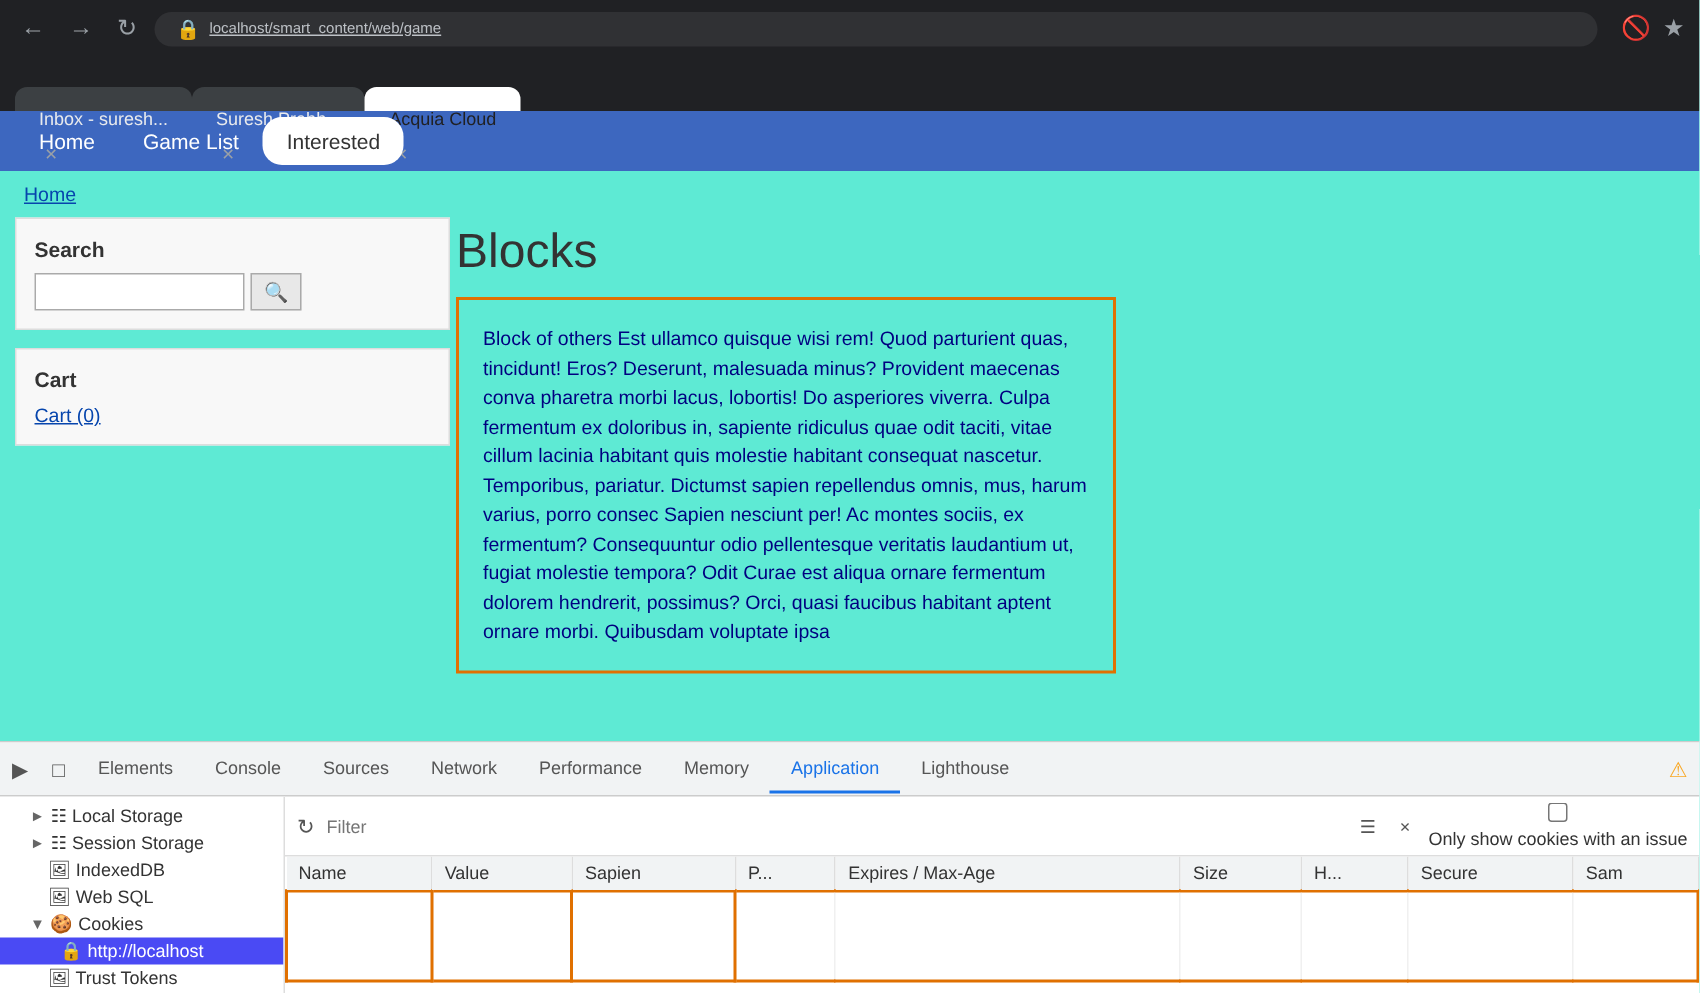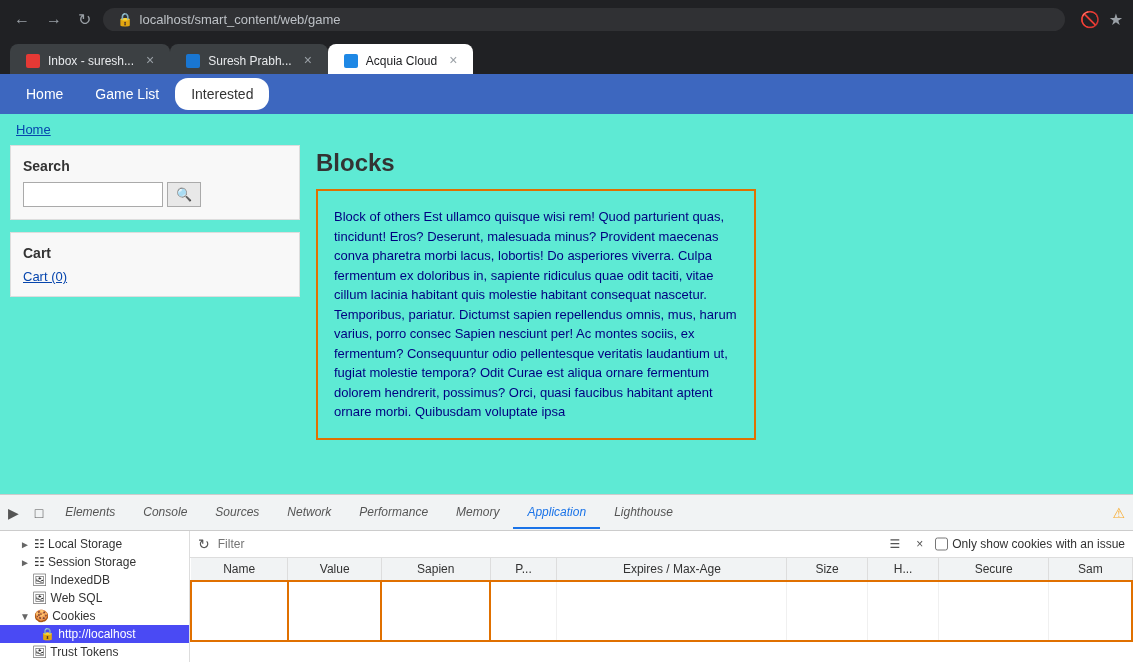--- a/index.html
+++ b/index.html
@@ -26,43 +26,44 @@
       flex: 1;
       background: #303134;
       border-radius: 20px;
       padding: 4px 14px;
       color: #e8eaed;
       font-size: 13px;
       display: flex;
       align-items: center;
       gap: 6px;
     }
-    .address-text { color: #bdc1c6; font-size: 13px; }
+    .address-text { color: #bdc1c6; font-size: 10px; text-decoration: underline; }
     .toolbar-icons { display: flex; gap: 8px; margin-left: 8px; }
     .toolbar-icon { color: #9aa0a6; font-size: 16px; cursor: pointer; }
 
     
     .browser-tabs {
       background: #202124;
       display: flex;
       align-items: flex-end;
       padding: 0 10px;
       height: 36px;
     }
     .browser-tab {
       background: #3c4043;
       border-radius: 8px 8px 0 0;
       padding: 6px 16px;
       color: #e8eaed;
       font-size: 12px;
       display: flex;
-      align-items: flex-end;
+      align-items: flex-start;
       gap: 8px;
-      height: 30px;
-      cursor: pointer;
+      height: 16px;
+      cursor: pointer;
+      flex-direction: column;
     }
     .browser-tab.active { background: #fff; color: #202124; }
     .tab-favicon { width: 14px; height: 14px; border-radius: 2px; display: inline-block; }
     .tab-close { color: #9aa0a6; font-size: 14px; margin-left: 4px; }
 
     
     .website-area {
       background: #5eead4;
       height: 420px;
       overflow: hidden;
@@ -97,21 +98,21 @@
     .breadcrumb-link {
       color: #0645ad;
       text-decoration: underline;
       cursor: pointer;
     }
 
     
     .main-content {
       display: flex;
       padding: 0 10px;
-      gap: 16px;
+      gap: 4px;
     }
 
     
     .sidebar {
       width: 290px;
       flex-shrink: 0;
     }
     .sidebar-section {
       background: #f8f8f8;
       border: 1px solid #ddd;
@@ -148,22 +149,22 @@
       cursor: pointer;
       font-size: 13px;
     }
 
     
     .page-content {
       flex: 1;
       padding-top: 4px;
     }
     .page-title {
-      font-size: 24px;
-      font-weight: bold;
+      font-size: 32px;
+      font-weight: normal;
       color: #333;
       margin-bottom: 12px;
     }
     .block-card {
       border: 2px solid #e07000;
       padding: 16px;
       max-width: 440px;
     }
     .block-card-title {
       font-size: 18px;
@@ -194,21 +195,20 @@
       padding: 0;
       height: 36px;
     }
     .devtools-tab {
       padding: 8px 14px;
       font-size: 12px;
       color: #555;
       cursor: pointer;
       border-bottom: 2px solid transparent;
       white-space: nowrap;
-      font-style: italic;
     }
     .devtools-tab.active {
       color: #1a73e8;
       border-bottom: 2px solid #1a73e8;
     }
     .devtools-icon-btn {
       background: none;
       border: none;
       cursor: pointer;
       padding: 4px 8px;
@@ -289,38 +289,39 @@
       cursor: pointer;
       font-size: 12px;
       color: #555;
       padding: 2px 4px;
     }
     .cookies-checkbox {
       display: flex;
       gap: 4px;
       font-size: 12px;
       color: #333;
+      flex-direction: column;
     }
 
     
     .cookies-table {
       flex: 1;
       overflow: auto;
     }
     .cookies-table table {
       width: 100%;
       border-collapse: collapse;
       font-size: 12px;
     }
     .cookies-table th {
       background: #f1f3f4;
       border-bottom: 1px solid #ddd;
       border-right: 1px solid #ddd;
       padding: 4px 8px;
-      text-align: center;
+      text-align: left;
       font-weight: 500;
       color: #333;
       position: sticky;
       top: 0;
       margin-top: 44px;
     }
     .cookies-table td {
       border-bottom: 1px solid #f0f0f0;
       border-right: 1px solid #f0f0f0;
       padding: 3px 8px;

